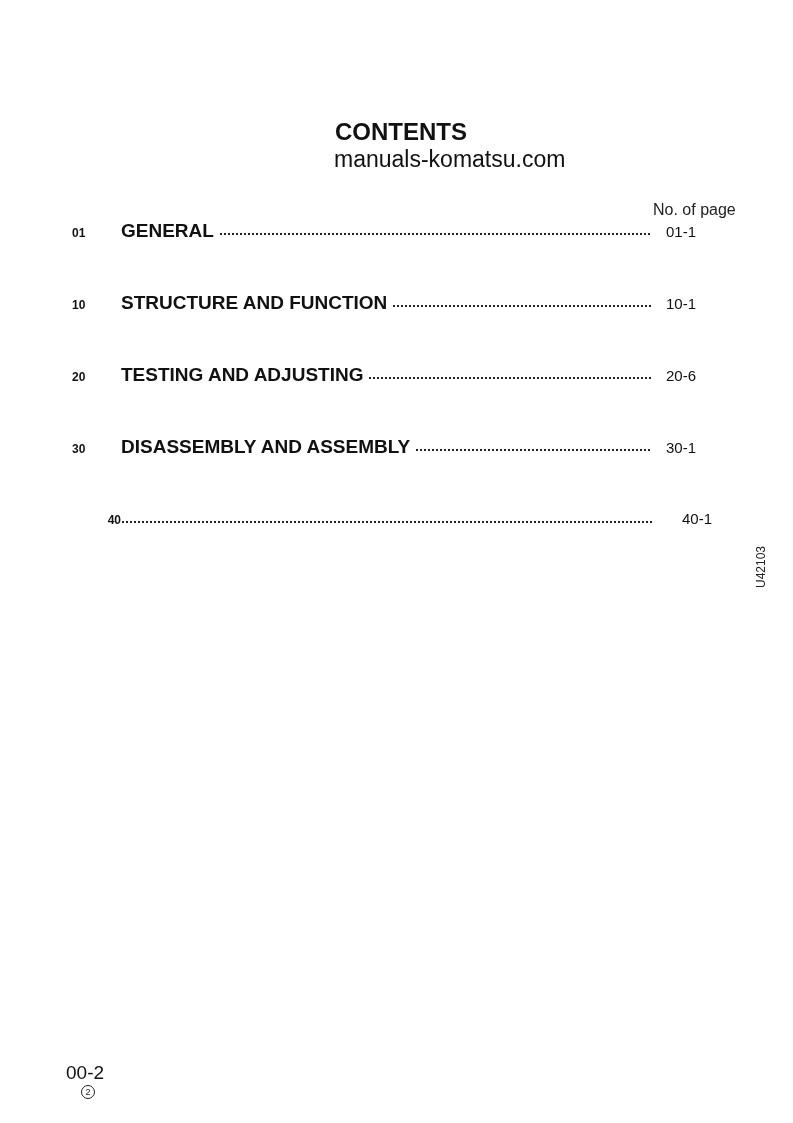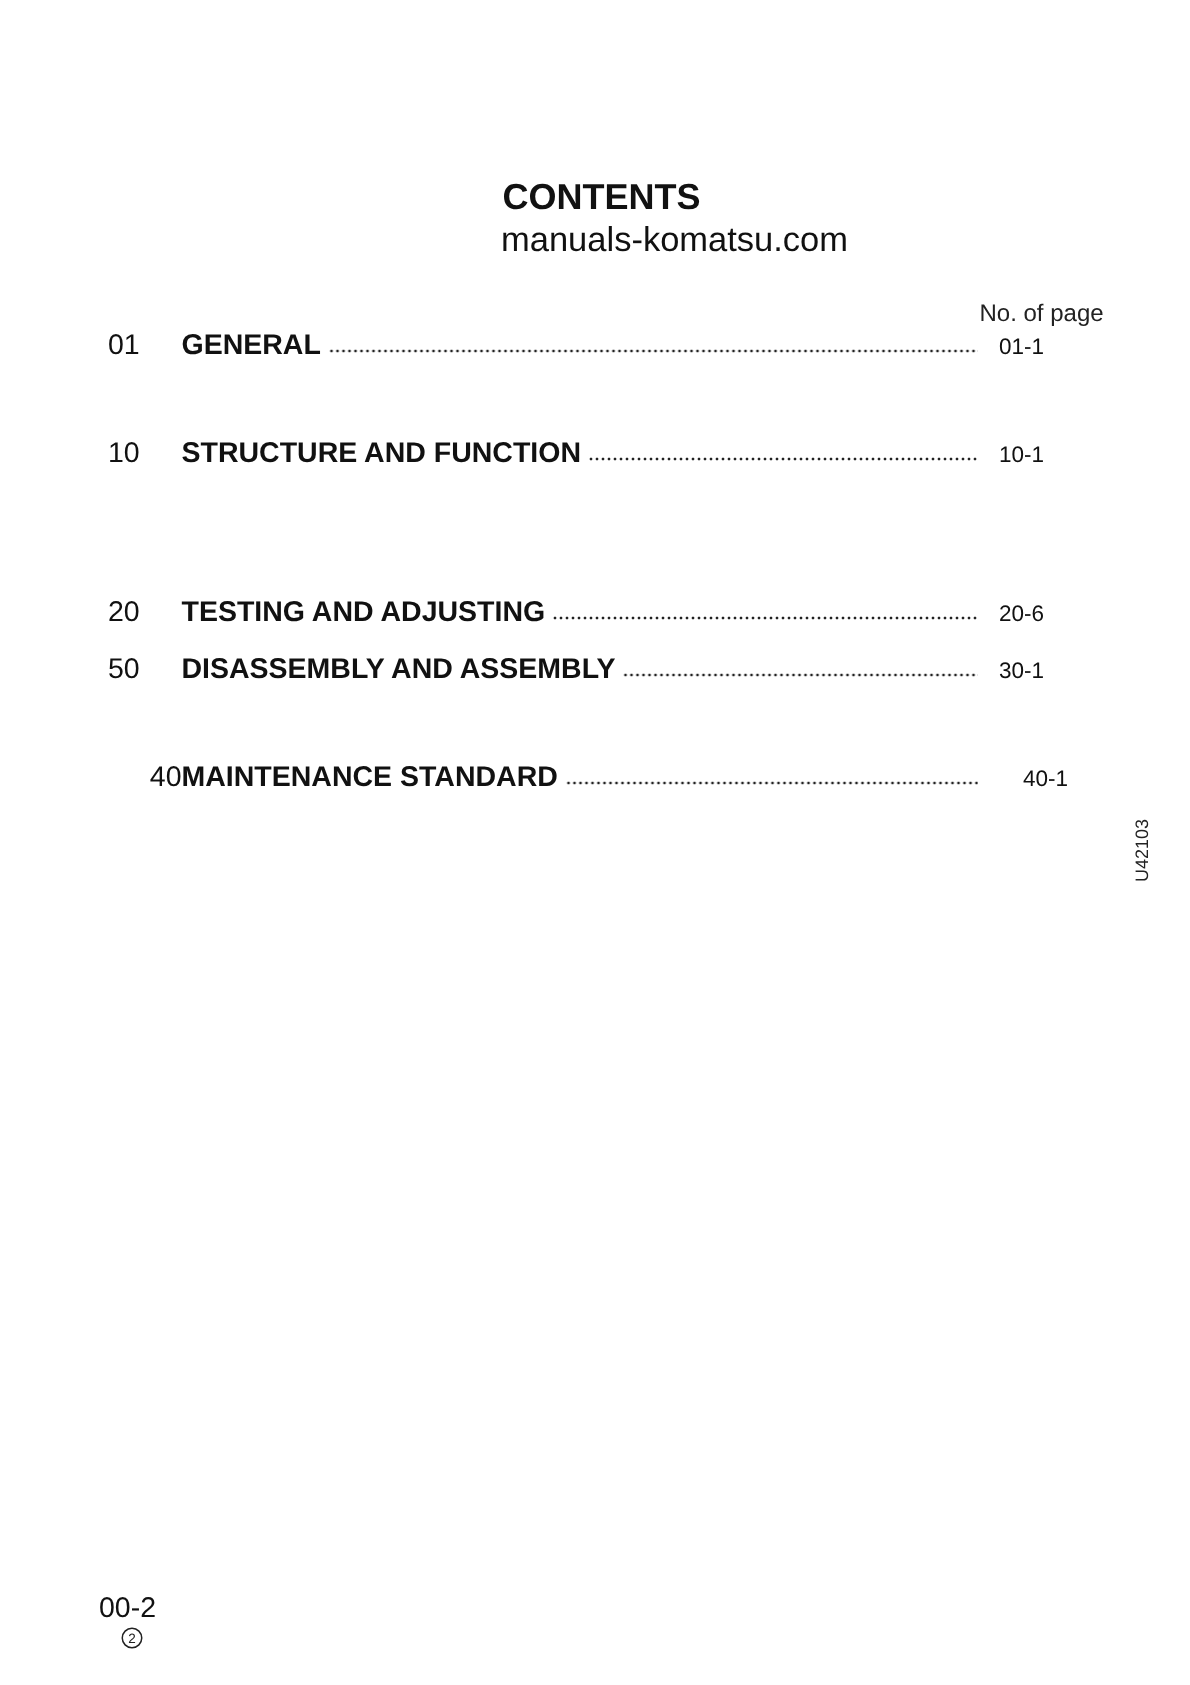--- a/index.html
+++ b/index.html
@@ -17,21 +17,21 @@
     }
     .col-header {
       position: absolute; left: 653px; top: 203px;
       font-size: 16px; line-height: 14px; color: #222;
     }
     .toc-row {
       position: absolute; left: 72px; width: 640px; height: 26px;
       display: flex; align-items: baseline;
     }
     .toc-num {
-      width: 49px; font-size: 19px; font-weight: normal; line-height: 26px;
+      width: 49px; font-size: 12px; font-weight: bold; line-height: 26px;
     }
     .toc-title {
       font-size: 19px; font-weight: bold; line-height: 26px; white-space: nowrap;
       padding-right: 5px;
     }
     .toc-leader {
       flex: 1; height: 4px; margin-right: 14px;
       background-image: radial-gradient(circle, #222 0.9px, transparent 1.1px);
       background-size: 4px 4px; background-repeat: repeat-x;
       align-self: flex-end; margin-bottom: 8px;
@@ -69,37 +69,36 @@
   <span class="toc-page">01-1</span>
 </div>
 
 <div class="toc-row" style="top:290px;">
   <span class="toc-num">10</span>
   <span class="toc-title">STRUCTURE AND FUNCTION</span>
   <span class="toc-leader"></span>
   <span class="toc-page">10-1</span>
 </div>
 
-<div class="toc-row" style="top:362px;margin-top:34px;">
+<div class="toc-row" style="top:362px;">
   <span class="toc-num">20</span>
   <span class="toc-title">TESTING AND ADJUSTING</span>
   <span class="toc-leader"></span>
   <span class="toc-page">20-6</span>
 </div>
 
 <div class="toc-row" style="top:434px;">
-  <span class="toc-num">50</span>
+  <span class="toc-num">30</span>
   <span class="toc-title">DISASSEMBLY AND ASSEMBLY</span>
   <span class="toc-leader"></span>
   <span class="toc-page">30-1</span>
 </div>
 
 <div class="toc-row" style="top:506px;text-align:right;">
   <span class="toc-num">40</span>
-  <span class="toc-title">MAINTENANCE STANDARD</span>
   <span class="toc-leader"></span>
   <span class="toc-page">40-1</span>
 </div>
 
 <div class="side-code">U42103</div>
 
 <div class="page-num">00-2</div>
 <div class="revision">2</div>
 
 </body></html>

